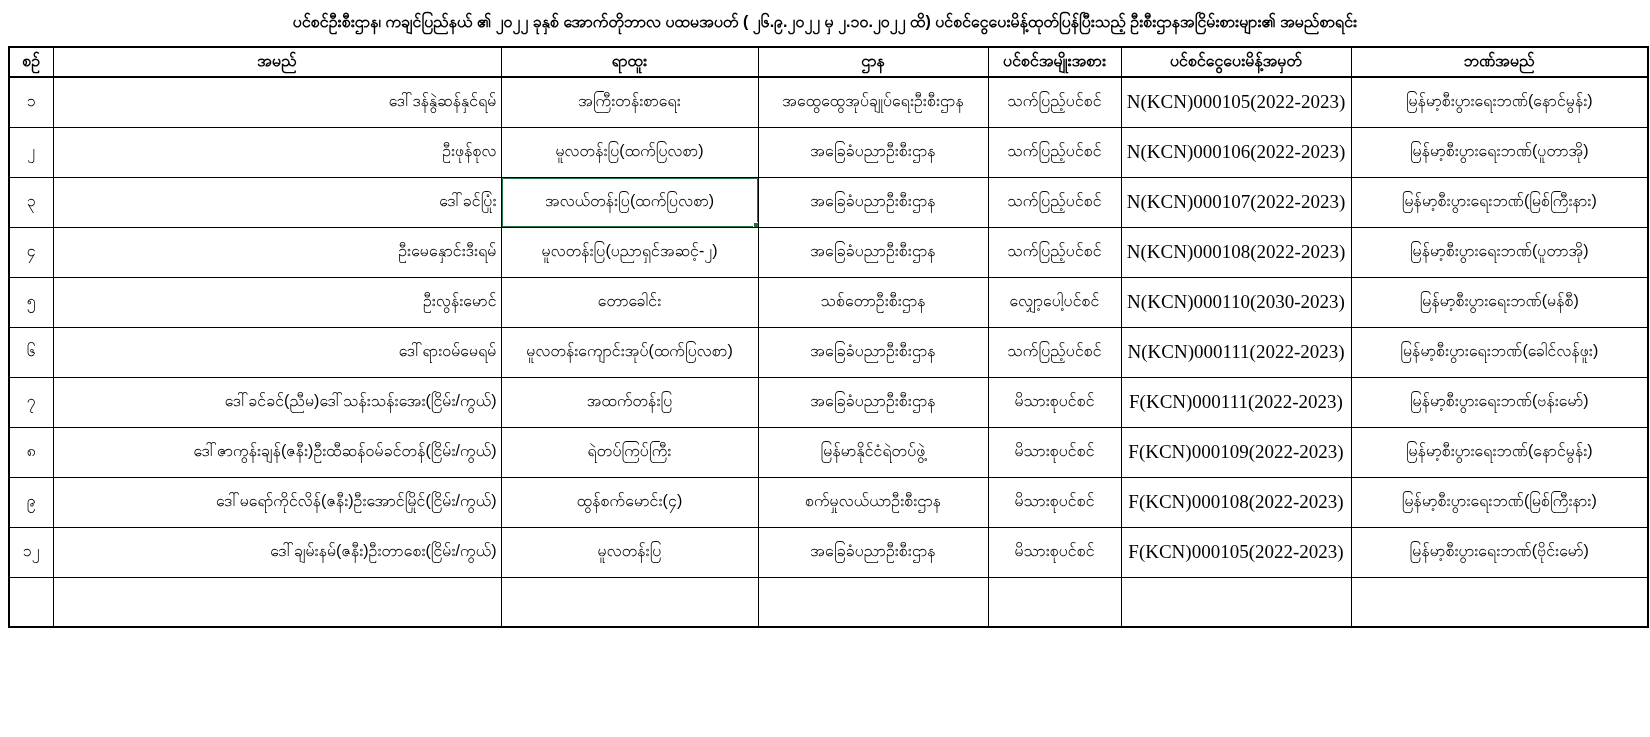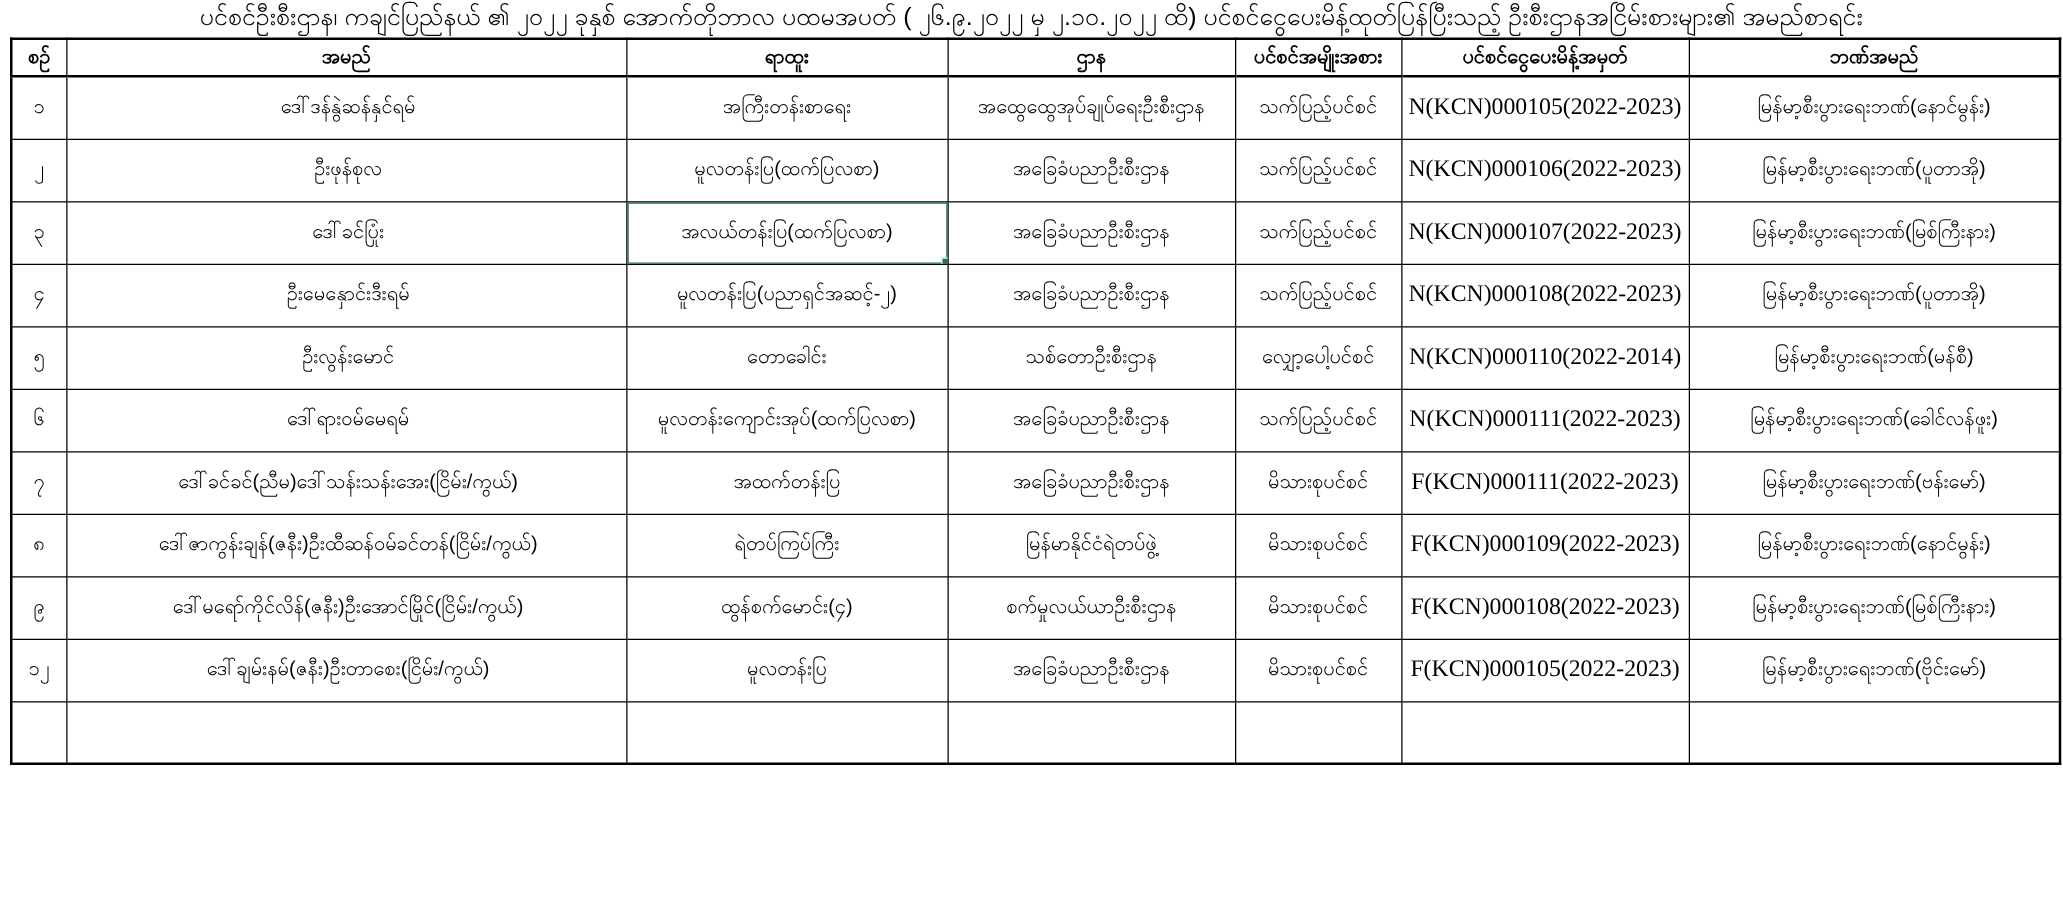--- a/index.html
+++ b/index.html
@@ -5,23 +5,23 @@
   * { box-sizing: border-box; margin: 0; padding: 0; }
   html, body {
     width: 1650px; height: 737px;
     background: #ffffff;
     overflow: hidden;
     font-family: "Liberation Sans", "DejaVu Sans", sans-serif;
     color: #000;
   }
   .page { width: 1650px; height: 737px; position: relative; }
   .doc-title {
-    height: 30px;
+    height: 46px;
     display: flex; align-items: center; justify-content: center;
-    font-size: 20px; font-weight: normal;
+    font-size: 16px; font-weight: bold;
     white-space: nowrap;
   }
   table.pension-table {
     border-collapse: collapse;
     table-layout: fixed;
     margin-left: 8px;
     width: 1639px;
     border: 2px solid #000;
   }
   col.c-no       { width: 44px;  }
@@ -39,21 +39,21 @@
     padding: 2px 4px;
     overflow: hidden;
     white-space: nowrap;
   }
   thead th {
     height: 30px;
     font-weight: bold;
     border-bottom: 2px solid #000;
   }
   tbody td { height: 50px; }
-  td.col-name { text-align: center; padding-left: 7px; }
+  td.col-name { text-align: right; padding-left: 7px; }
   td.col-payment_order_no {
     font-family: "Liberation Serif", "DejaVu Serif", serif;
     font-size: 19px;
     margin-left: 12px;
   }
   tr.partial-row td { height: 50px; }
   
   td.selected { position: relative; }
   td.selected::before {
     content: "";
@@ -137,21 +137,21 @@
           <td class="col-pension_type">သက်ပြည့်ပင်စင်</td>
           <td class="col-payment_order_no">N(KCN)000108(2022-2023)</td>
           <td class="col-bank">မြန်မာ့စီးပွားရေးဘဏ်(ပူတာအို)</td>
         </tr>
         <tr>
           <td class="col-no">၅</td>
           <td class="col-name">ဦးလွန်းမောင်</td>
           <td class="col-position">တောခေါင်း</td>
           <td class="col-department">သစ်တောဦးစီးဌာန</td>
           <td class="col-pension_type">လျှော့ပေါ့ပင်စင်</td>
-          <td class="col-payment_order_no">N(KCN)000110(2022-2014)</td>
+          <td class="col-payment_order_no">N(KCN)000110(2030-2023)</td>
           <td class="col-bank">မြန်မာ့စီးပွားရေးဘဏ်(မန်စီ)</td>
         </tr>
         <tr>
           <td class="col-no">၆</td>
           <td class="col-name">ဒေါ်ရားဝမ်မေရမ်</td>
           <td class="col-position">မူလတန်းကျောင်းအုပ်(ထက်ပြလစာ)</td>
           <td class="col-department">အခြေခံပညာဦးစီးဌာန</td>
           <td class="col-pension_type">သက်ပြည့်ပင်စင်</td>
           <td class="col-payment_order_no">N(KCN)000111(2022-2023)</td>
           <td class="col-bank">မြန်မာ့စီးပွားရေးဘဏ်(ခေါင်လန်ဖူး)</td>

